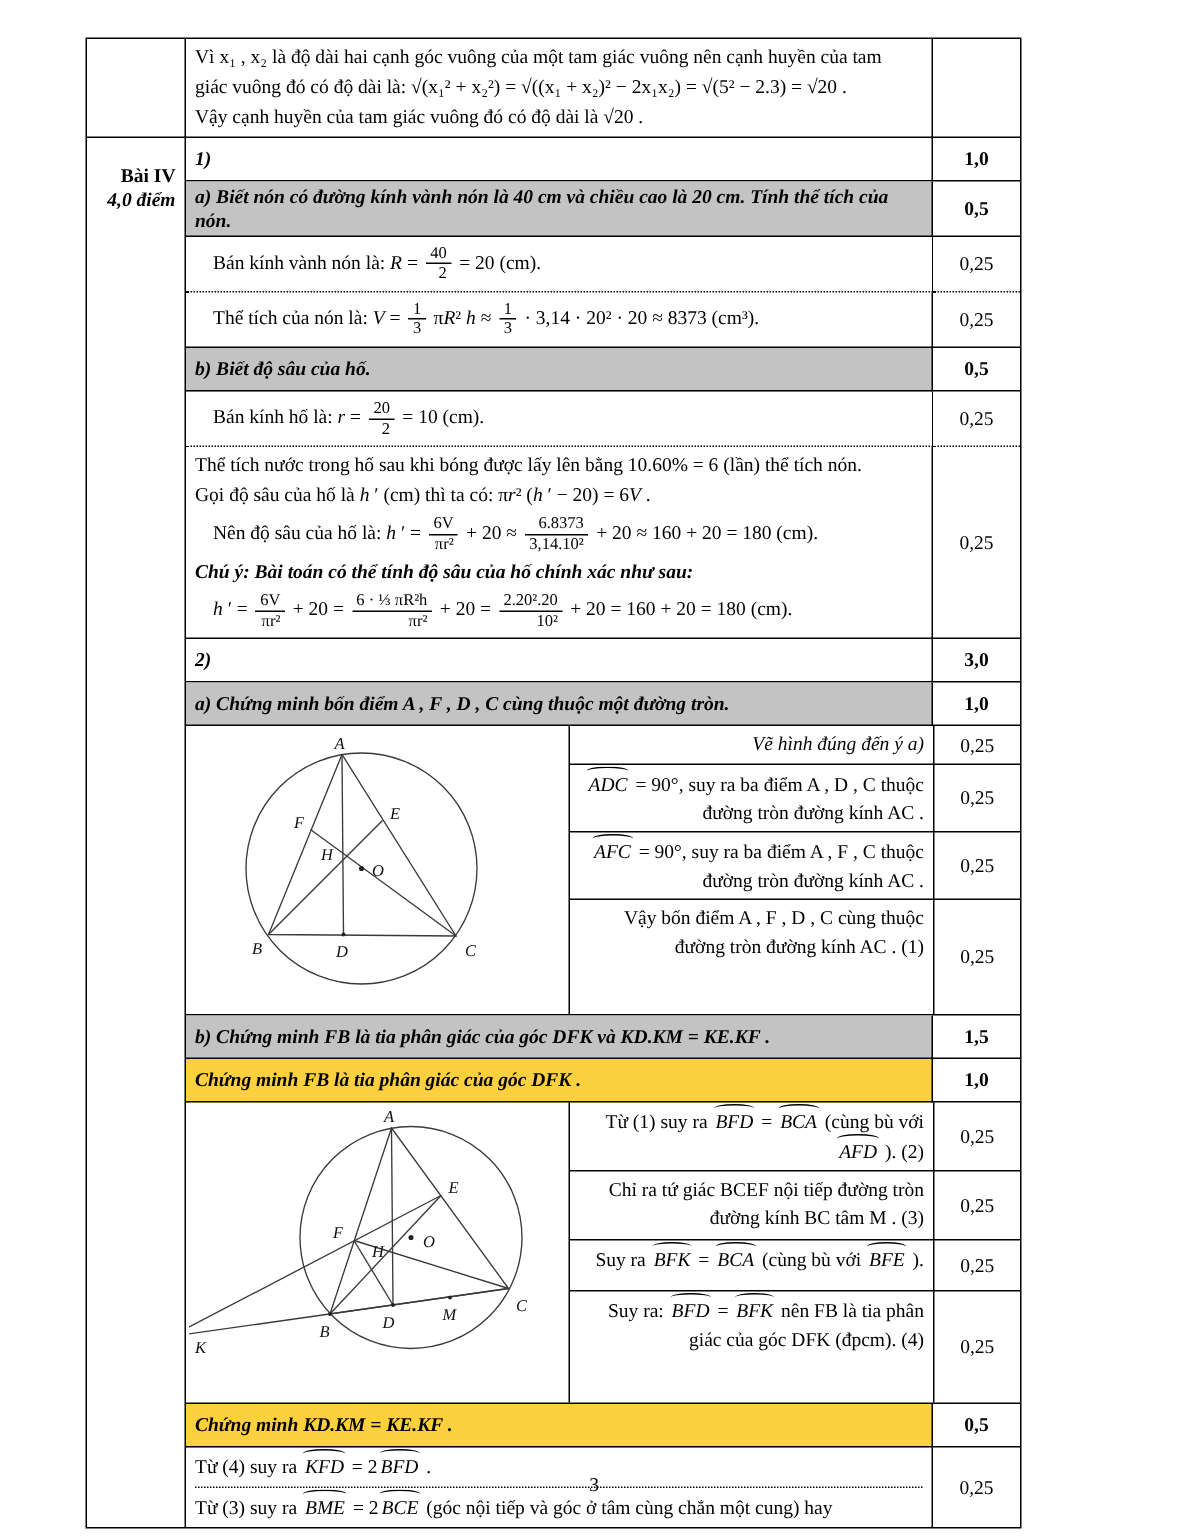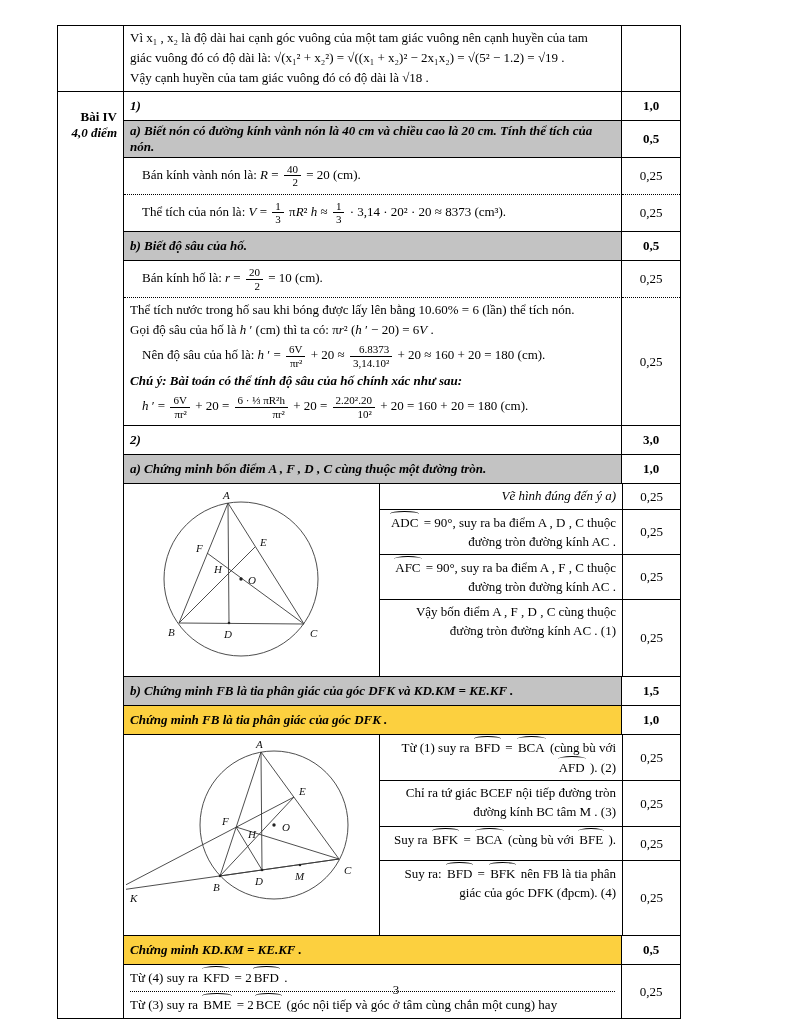--- a/index.html
+++ b/index.html
@@ -24,21 +24,21 @@
   .b{font-weight:bold;}
   .bi{font-weight:bold;font-style:italic;}
   .it{font-style:italic;}
   .gray{background:var(--gray,#c3c3c3);}
   .yellow{background:var(--yellow,#fcd03f);}
   .line{margin:1px 0;line-height:1.45;}
   .fline{margin:3px 12px;}
   .frac{display:inline-block;vertical-align:middle;text-align:right;margin:0 2px;font-size:11px;}
   .fnum{display:block;border-bottom:1px solid #000;padding:0 3px;line-height:1.15;}
   .fden{display:block;padding:0 3px;line-height:1.15;}
-  .hat{position:relative;display:inline-block;padding:1px 2px 0;}
+  .hat{font-style:italic;position:relative;display:inline-block;padding:1px 2px 0;}
   .hat::before{content:"";position:absolute;left:1px;right:1px;top:-2px;height:5px;
     border-top:1.3px solid #000;border-radius:50% 50% 0 0;}
   .diagram-block{display:grid;grid-template-columns:256px 1fr;}
   .dfig{border-right:1px solid #000;display:flex;align-items:center;justify-content:center;padding:1px;}
   .dfig1{height:190px;} .dfig2{height:198px;}
   .dsub{display:grid;grid-template-columns:1fr 58px;height:100%;}
   .dsub1{grid-template-rows:minmax(26px,auto) minmax(44px,auto) minmax(44px,auto) 1fr;}
   .dsub2{grid-template-rows:minmax(44px,auto) minmax(46px,auto) minmax(34px,auto) 1fr;}
   .dtext{padding:3px 6px;border-bottom:1px solid #000;line-height:1.42;text-align:right;}
   .dpt{border-left:1px solid #000;border-bottom:1px solid #000;display:flex;align-items:center;justify-content:center;}
@@ -58,22 +58,22 @@
         <col class="c1">
         <col class="c2">
         <col class="c3">
       </colgroup>
     <tbody>
 
       <tr>
         <td class="lcol"></td>
         <td>
           <div class="line">Vì x₁ , x₂ là độ dài hai cạnh góc vuông của một tam giác vuông nên cạnh huyền của tam</div>
-          <div class="line">giác vuông đó có độ dài là: √(x₁² + x₂²) = √((x₁ + x₂)² − 2x₁x₂) = √(5² − 1.2) = √19 .</div>
-          <div class="line">Vậy cạnh huyền của tam giác vuông đó có độ dài là √18 .</div>
+          <div class="line">giác vuông đó có độ dài là: √(x₁² + x₂²) = √((x₁ + x₂)² − 2x₁x₂) = √(5² − 2.3) = √20 .</div>
+          <div class="line">Vậy cạnh huyền của tam giác vuông đó có độ dài là √20 .</div>
         </td>
         <td class="pts"></td>
       </tr>
 
       <tr>
         <td class="lcol nob" rowspan="15">
           <div class="b">Bài IV</div>
           <div class="bi">4,0 điểm</div>
         </td>
         <td><span class="bi">1)</span></td>

